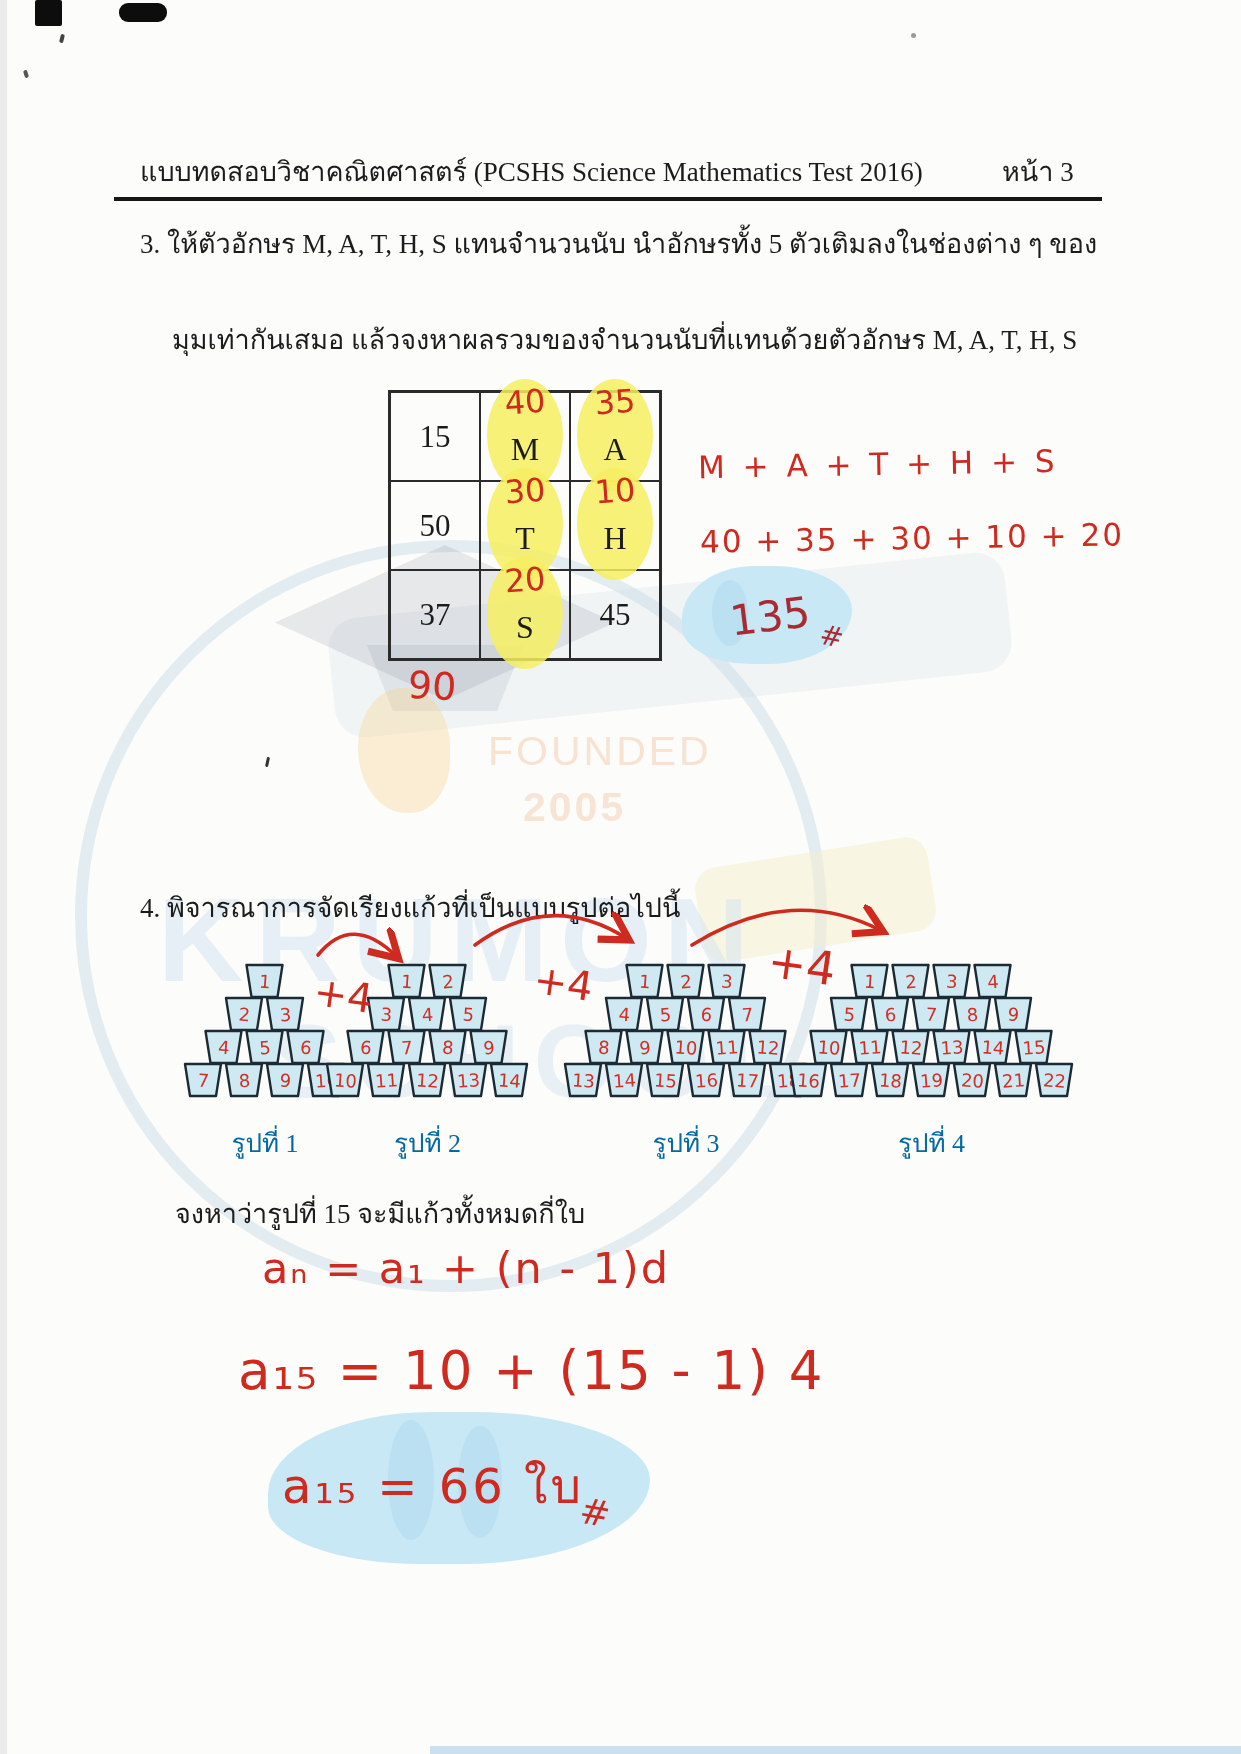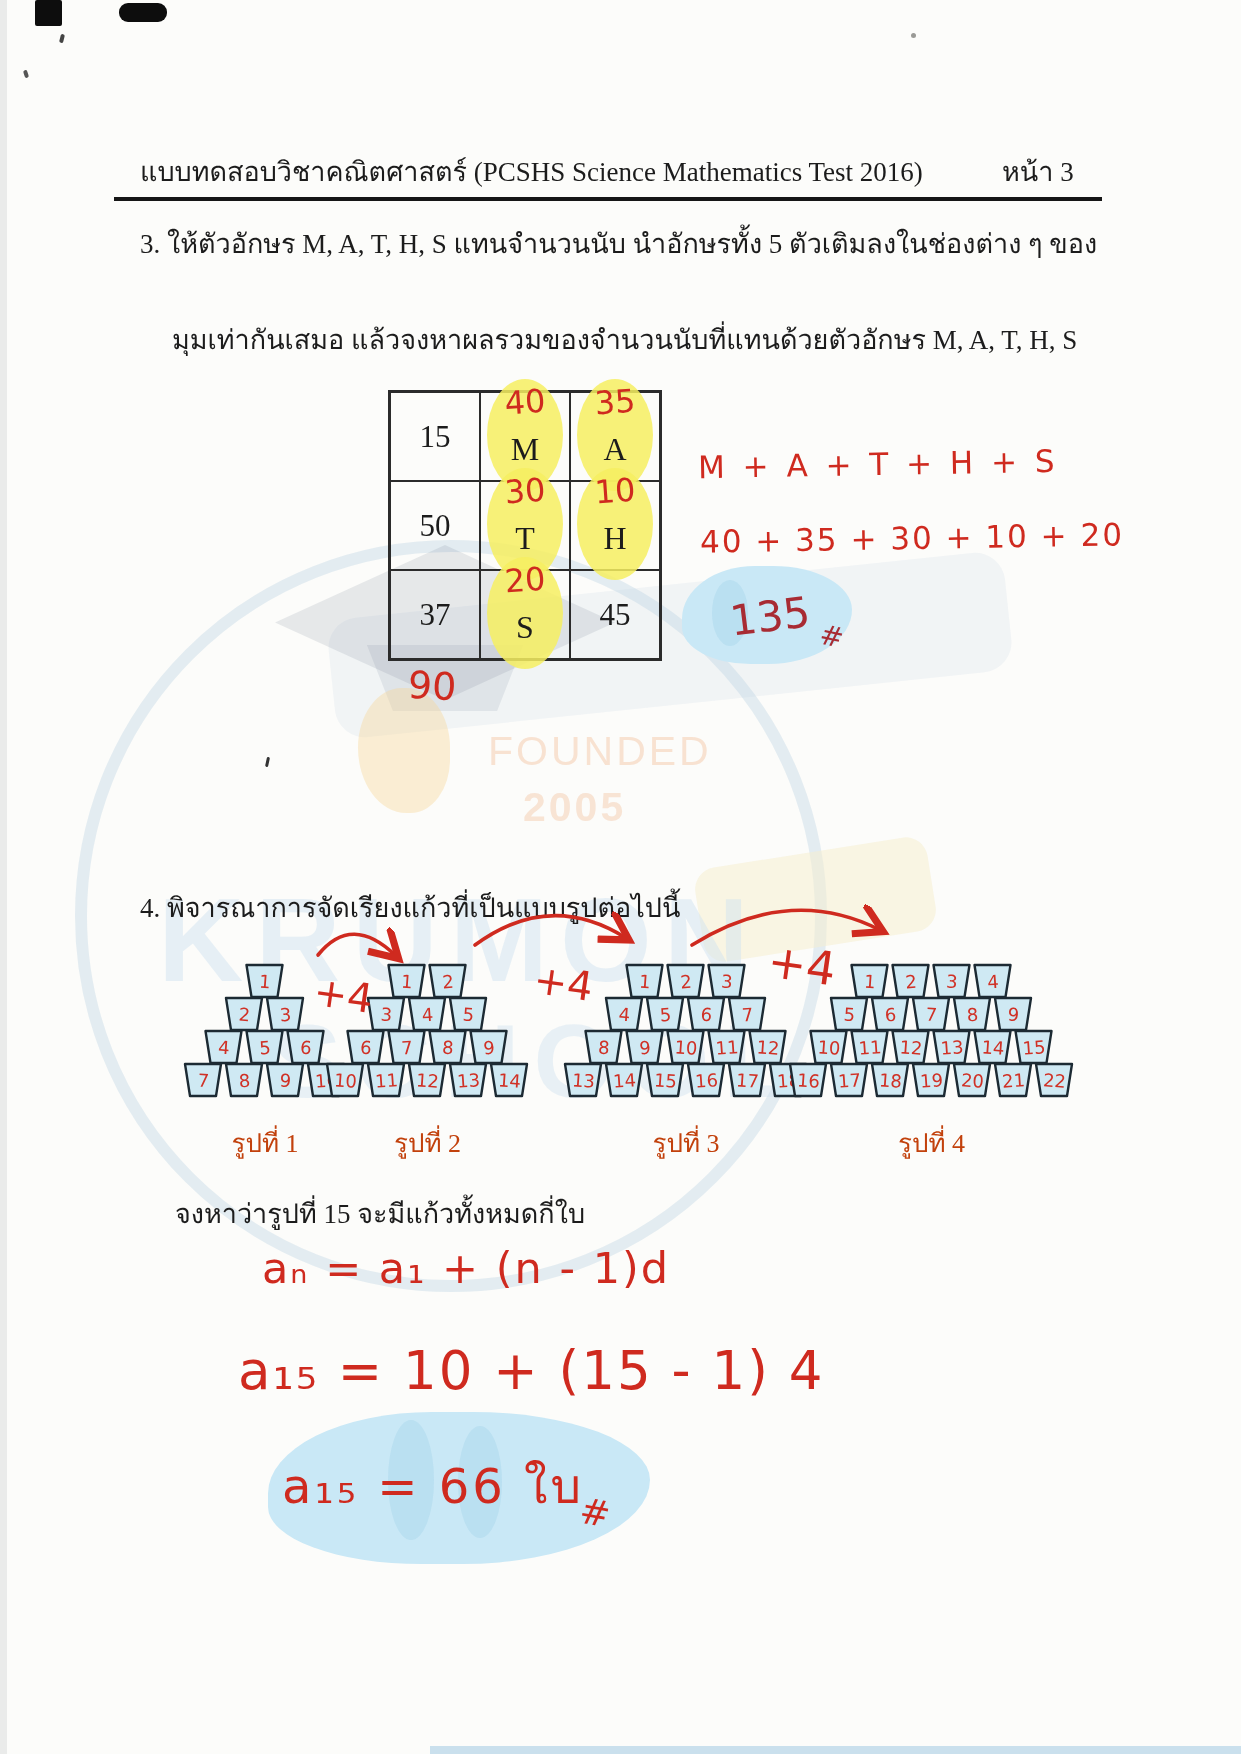--- a/index.html
+++ b/index.html
@@ -75,21 +75,21 @@
   
   .cloud{background:#c9e8f6; border-radius:48% 52% 55% 45% / 60% 50% 62% 42%; z-index:1;}
   .cloud .lobe{position:absolute; background:#add9ed; opacity:0.55; border-radius:50%;}
   .cloud-135{left:682px; top:566px; width:170px; height:98px;}
   .cloud-ans{left:268px; top:1412px; width:382px; height:152px;}
   .cloud-ans .lobe1{left:120px; top:8px; width:46px; height:120px;}
   .cloud-ans .lobe2{left:190px; top:14px; width:44px; height:112px;}
   .cloud-135 .lobe1{left:30px; top:14px; width:36px; height:66px;}
   
   .figure{position:absolute; z-index:2;}
-  .fig-label{text-align:center; font-size:26px; margin-top:16px; color:#c2410c;}
+  .fig-label{text-align:center; font-size:26px; margin-top:16px; color:#0369a1;}
   .arrows-svg{left:0; top:850px; z-index:2; pointer-events:none;}
 </style>
 </head>
 <body>
 
 <div class="page">
 
   <div class="abs wm wm-wash"></div>
   <div class="abs wm wm-circle"></div>
   <div class="abs wm wm-cap"></div>

